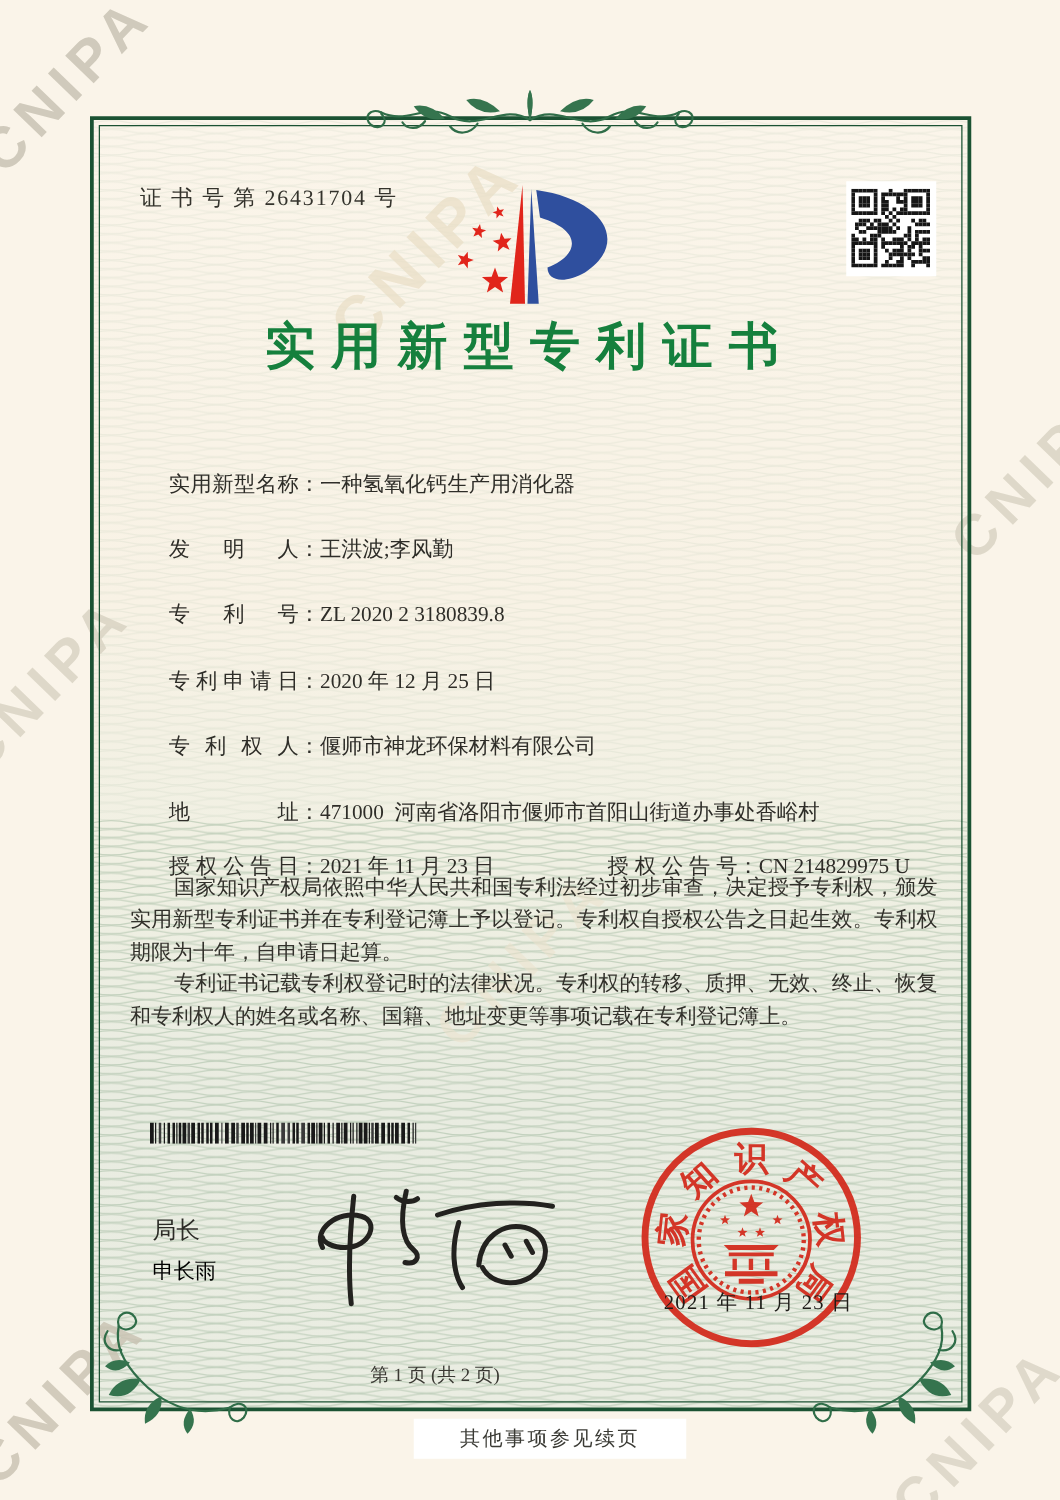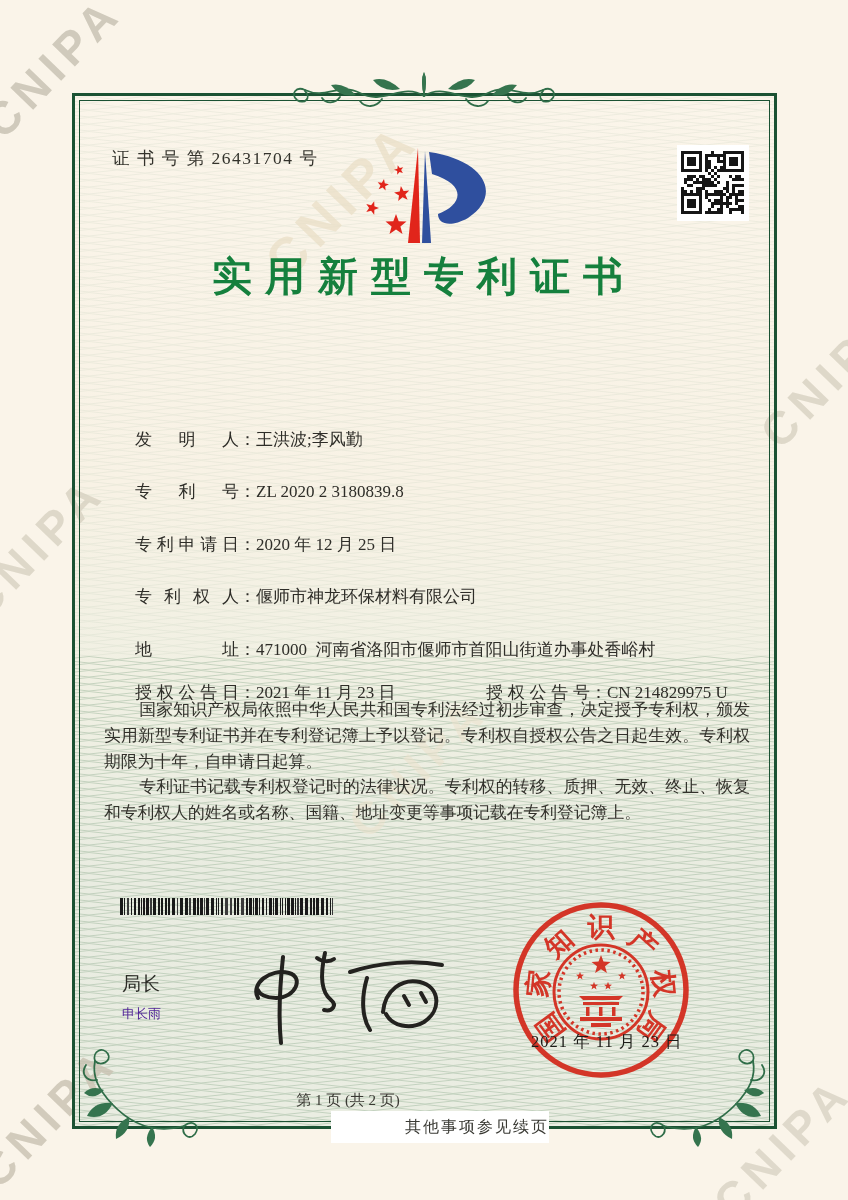--- a/index.html
+++ b/index.html
@@ -31,30 +31,30 @@
   .colon{display:inline-block;}
   .val{white-space:pre;}
   .val-fixed{display:inline-block;width:216px;}
   .lbl2{margin-left:14px;}
   .body-text{position:absolute;left:104px;top:697px;width:646px;font-size:16.8px;
       line-height:25.8px;text-align:justify;color:#32312b;z-index:4;}
   .body-text p{margin:0;text-indent:2.1em;}
   .barcode{position:absolute;left:120px;top:898px;z-index:4;}
   .signer-title{position:absolute;left:122px;top:971px;font-size:19px;z-index:4;
       font-family:"Liberation Sans","DejaVu Sans",sans-serif;color:#2b2b26;}
-  .signer-name{position:absolute;left:122px;top:1005px;font-size:13px;z-index:4;
-      font-family:"Liberation Sans","DejaVu Sans",sans-serif;color:#4c1d95;}
+  .signer-name{position:absolute;left:122px;top:1005px;font-size:17px;z-index:4;
+      font-family:"Liberation Sans","DejaVu Sans",sans-serif;color:#000000;}
   .sig{position:absolute;left:232px;top:942px;z-index:5;}
   .seal{position:absolute;left:501px;top:890px;z-index:4;opacity:.93;}
   .seal-date{position:absolute;left:531px;top:1031px;font-size:16.5px;letter-spacing:1px;
       color:#1d1c18;z-index:5;white-space:pre;}
   .page-info{position:absolute;left:0;top:1091px;width:696px;text-align:center;
       font-size:15px;color:#3a3933;z-index:4;}
-  .cont-box{position:absolute;left:331px;top:1111px;width:218px;height:32px;background:#ffffff;
-      z-index:4;display:flex;align-items:center;justify-content:flex-end;}
+  .cont-box{position:absolute;left:331px;top:1135px;width:218px;height:32px;background:#ffffff;
+      z-index:4;display:flex;align-items:center;justify-content:center;}
   .cont-box span{font-size:16px;letter-spacing:2px;color:#3a3a34;}
 </style>
 </head>
 <body>
 
 <div class="page">
 
   <div id="watermarks">
       <span class="wm" style="left: -35px; top: 40px; font-size: 46px; color: rgb(198, 192, 177); opacity: 0.8;">CNIPA</span>
       <span class="wm" style="left: 245px; top: 170px; font-size: 52px; color: rgb(234, 223, 199); opacity: 0.75;">CNIPA</span>
@@ -362,20 +362,23 @@
         <rect x="33" y="60" width="3" height="3" fill="#161616"></rect>
         <rect x="36" y="60" width="3" height="3" fill="#161616"></rect>
         <rect x="39" y="60" width="3" height="3" fill="#161616"></rect>
         <rect x="48" y="60" width="3" height="3" fill="#161616"></rect>
         <rect x="60" y="60" width="3" height="3" fill="#161616"></rect>
       </svg>
   </div>
 
   <div class="title">实用新型专利证书</div>
 
+  <div class="row" style="top:356px">
+    <span class="lbl">实用新型名称</span><span class="colon">：</span><span class="val">一种氢氧化钙生产用消化器</span>
+  </div>
   <div class="row" style="top:408px">
     <span class="lbl">发明人</span><span class="colon">：</span><span class="val">王洪波;李风勤</span>
   </div>
   <div class="row" style="top:460px">
     <span class="lbl">专利号</span><span class="colon">：</span><span class="val">ZL 2020 2 3180839.8</span>
   </div>
   <div class="row" style="top:513px">
     <span class="lbl">专利申请日</span><span class="colon">：</span><span class="val">2020 年 12 月 25 日</span>
   </div>
   <div class="row" style="top:565px">

